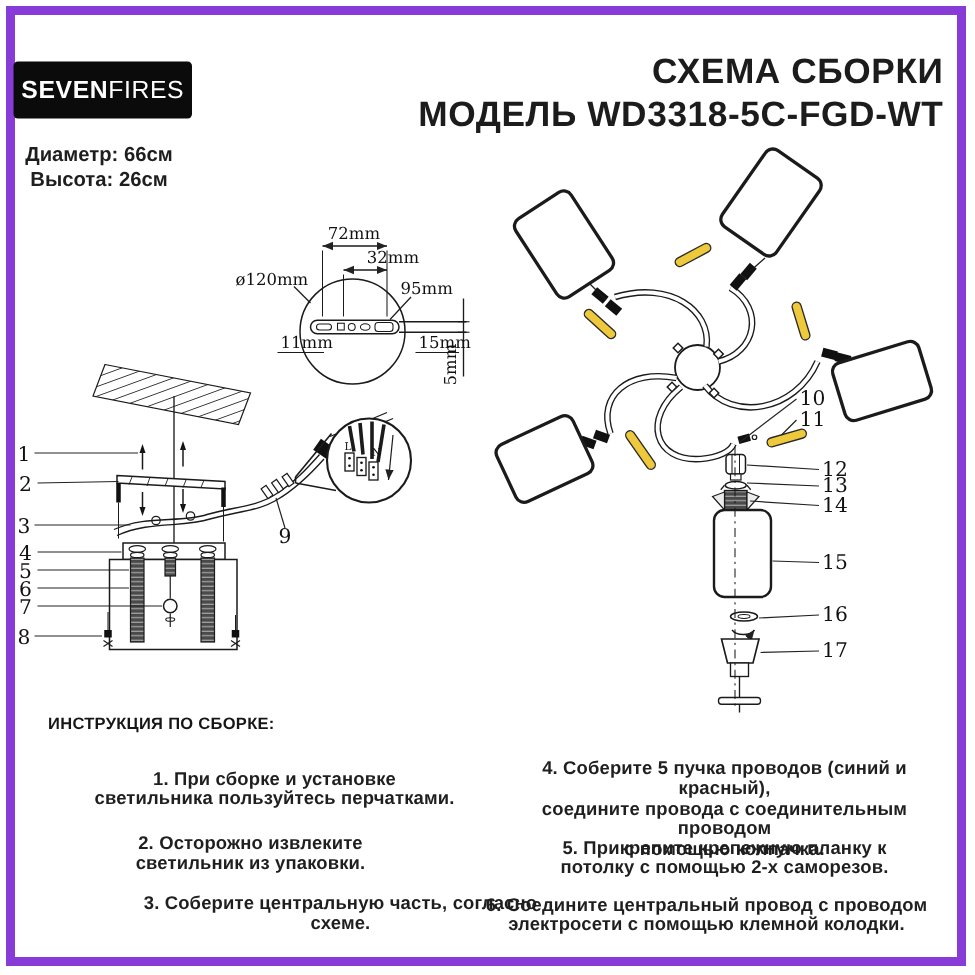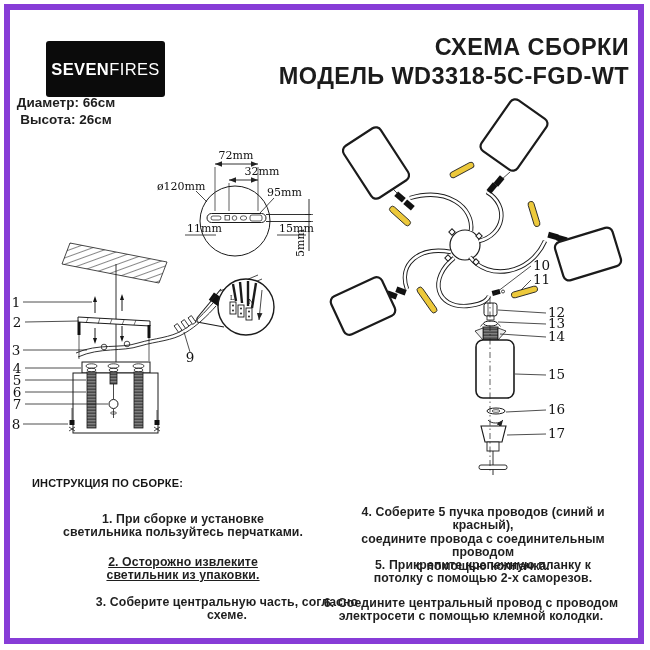--- a/index.html
+++ b/index.html
@@ -7,23 +7,23 @@
     width:650px;height:650px;position:relative;overflow:hidden;
     background:#ffffff;color:#1f1f1f;
     font-family:"Liberation Sans","DejaVu Sans",sans-serif;
   }
   .frame{
     position:absolute;left:4px;top:4px;width:628px;height:628px;
     border:6px solid #873CD7;pointer-events:none;
   }
   .diagram-svg{position:absolute;left:0;top:0;width:650px;height:650px;}
   .logo{
-    position:absolute;left:9px;top:41px;width:119px;height:56px;
+    position:absolute;left:9px;top:41px;width:119px;height:38px;
     background:#0b0b0b;border-radius:3px;display:flex;align-items:center;justify-content:center;
-    color:#fff;font-size:16.5px;letter-spacing:.4px;white-space:nowrap;margin-left:37px;
+    color:#fff;font-size:16.5px;letter-spacing:.4px;white-space:nowrap;
   }
   .logo .b{font-weight:800;}
   .logo .l{font-weight:400;}
   .specs{
     position:absolute;left:5px;top:95px;width:122px;text-align:center;
     font-size:13.5px;font-weight:600;line-height:16.5px;color:#1e1e1e;
   }
   .title{
     position:absolute;left:159px;top:33px;width:470px;
     font-size:23.5px;line-height:29px;font-weight:700;letter-spacing:.4px;color:#1c1c1c;
@@ -32,21 +32,21 @@
   }
   .instr-head{
     position:absolute;left:32px;top:477px;
     font-size:11px;font-weight:800;letter-spacing:.2px;color:#161616;
   }
   .step{
     position:absolute;width:302px;
     font-size:12.3px;line-height:13.4px;font-weight:600;letter-spacing:.1px;
     color:#1f1f1f;white-space:pre-line;text-align:center;
   }
-  .s1{left:32px;top:513px;} .s2{left:32px;top:556px;text-decoration:underline;} .s3{left:32px;top:596px;margin-left:44px;}
+  .s1{left:32px;top:513px;} .s2{left:16px;top:556px;} .s3{left:32px;top:596px;margin-left:44px;}
   .s4{left:332px;top:506px;} .s5{left:332px;top:559px;} .s6{left:320px;top:597px;}
   svg text{font-family:"DejaVu Serif","Liberation Serif",serif;fill:#111;}
   .dimtxt{font-size:11px;}
   .numtxt{font-size:13.5px;}
   .tinytxt{font-size:7px;}
 </style>
 </head>
 <body>
 
 <div class="frame"></div>

